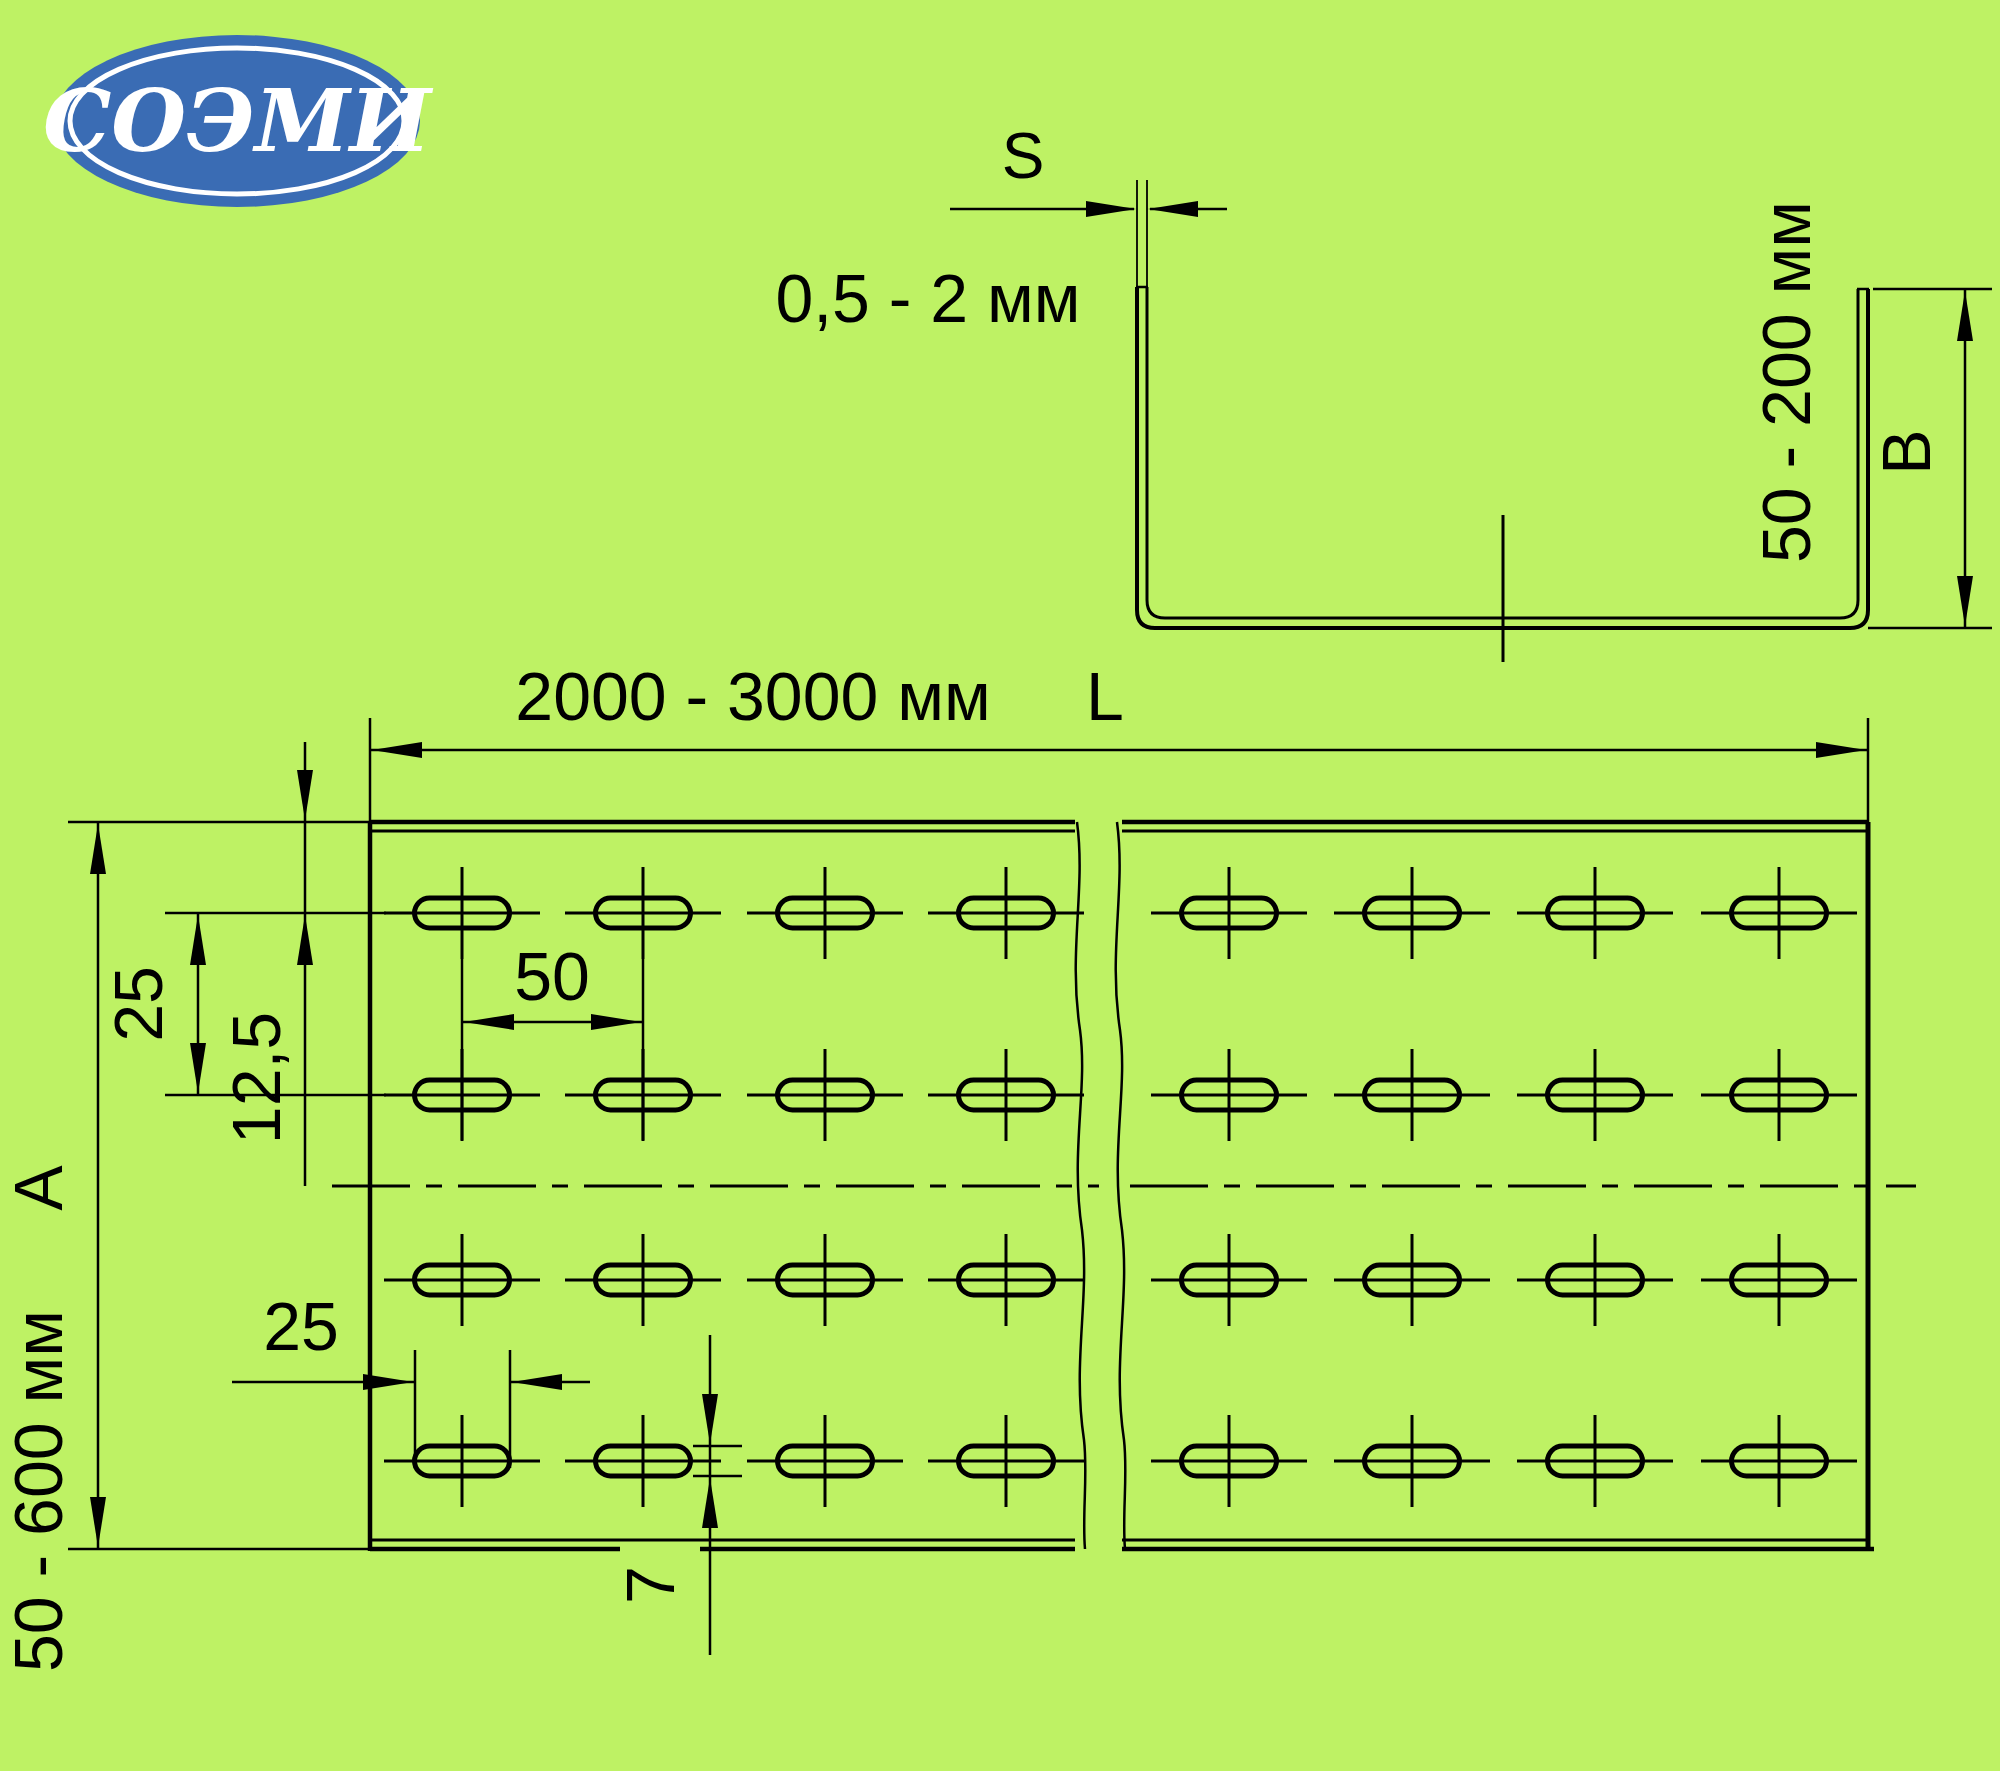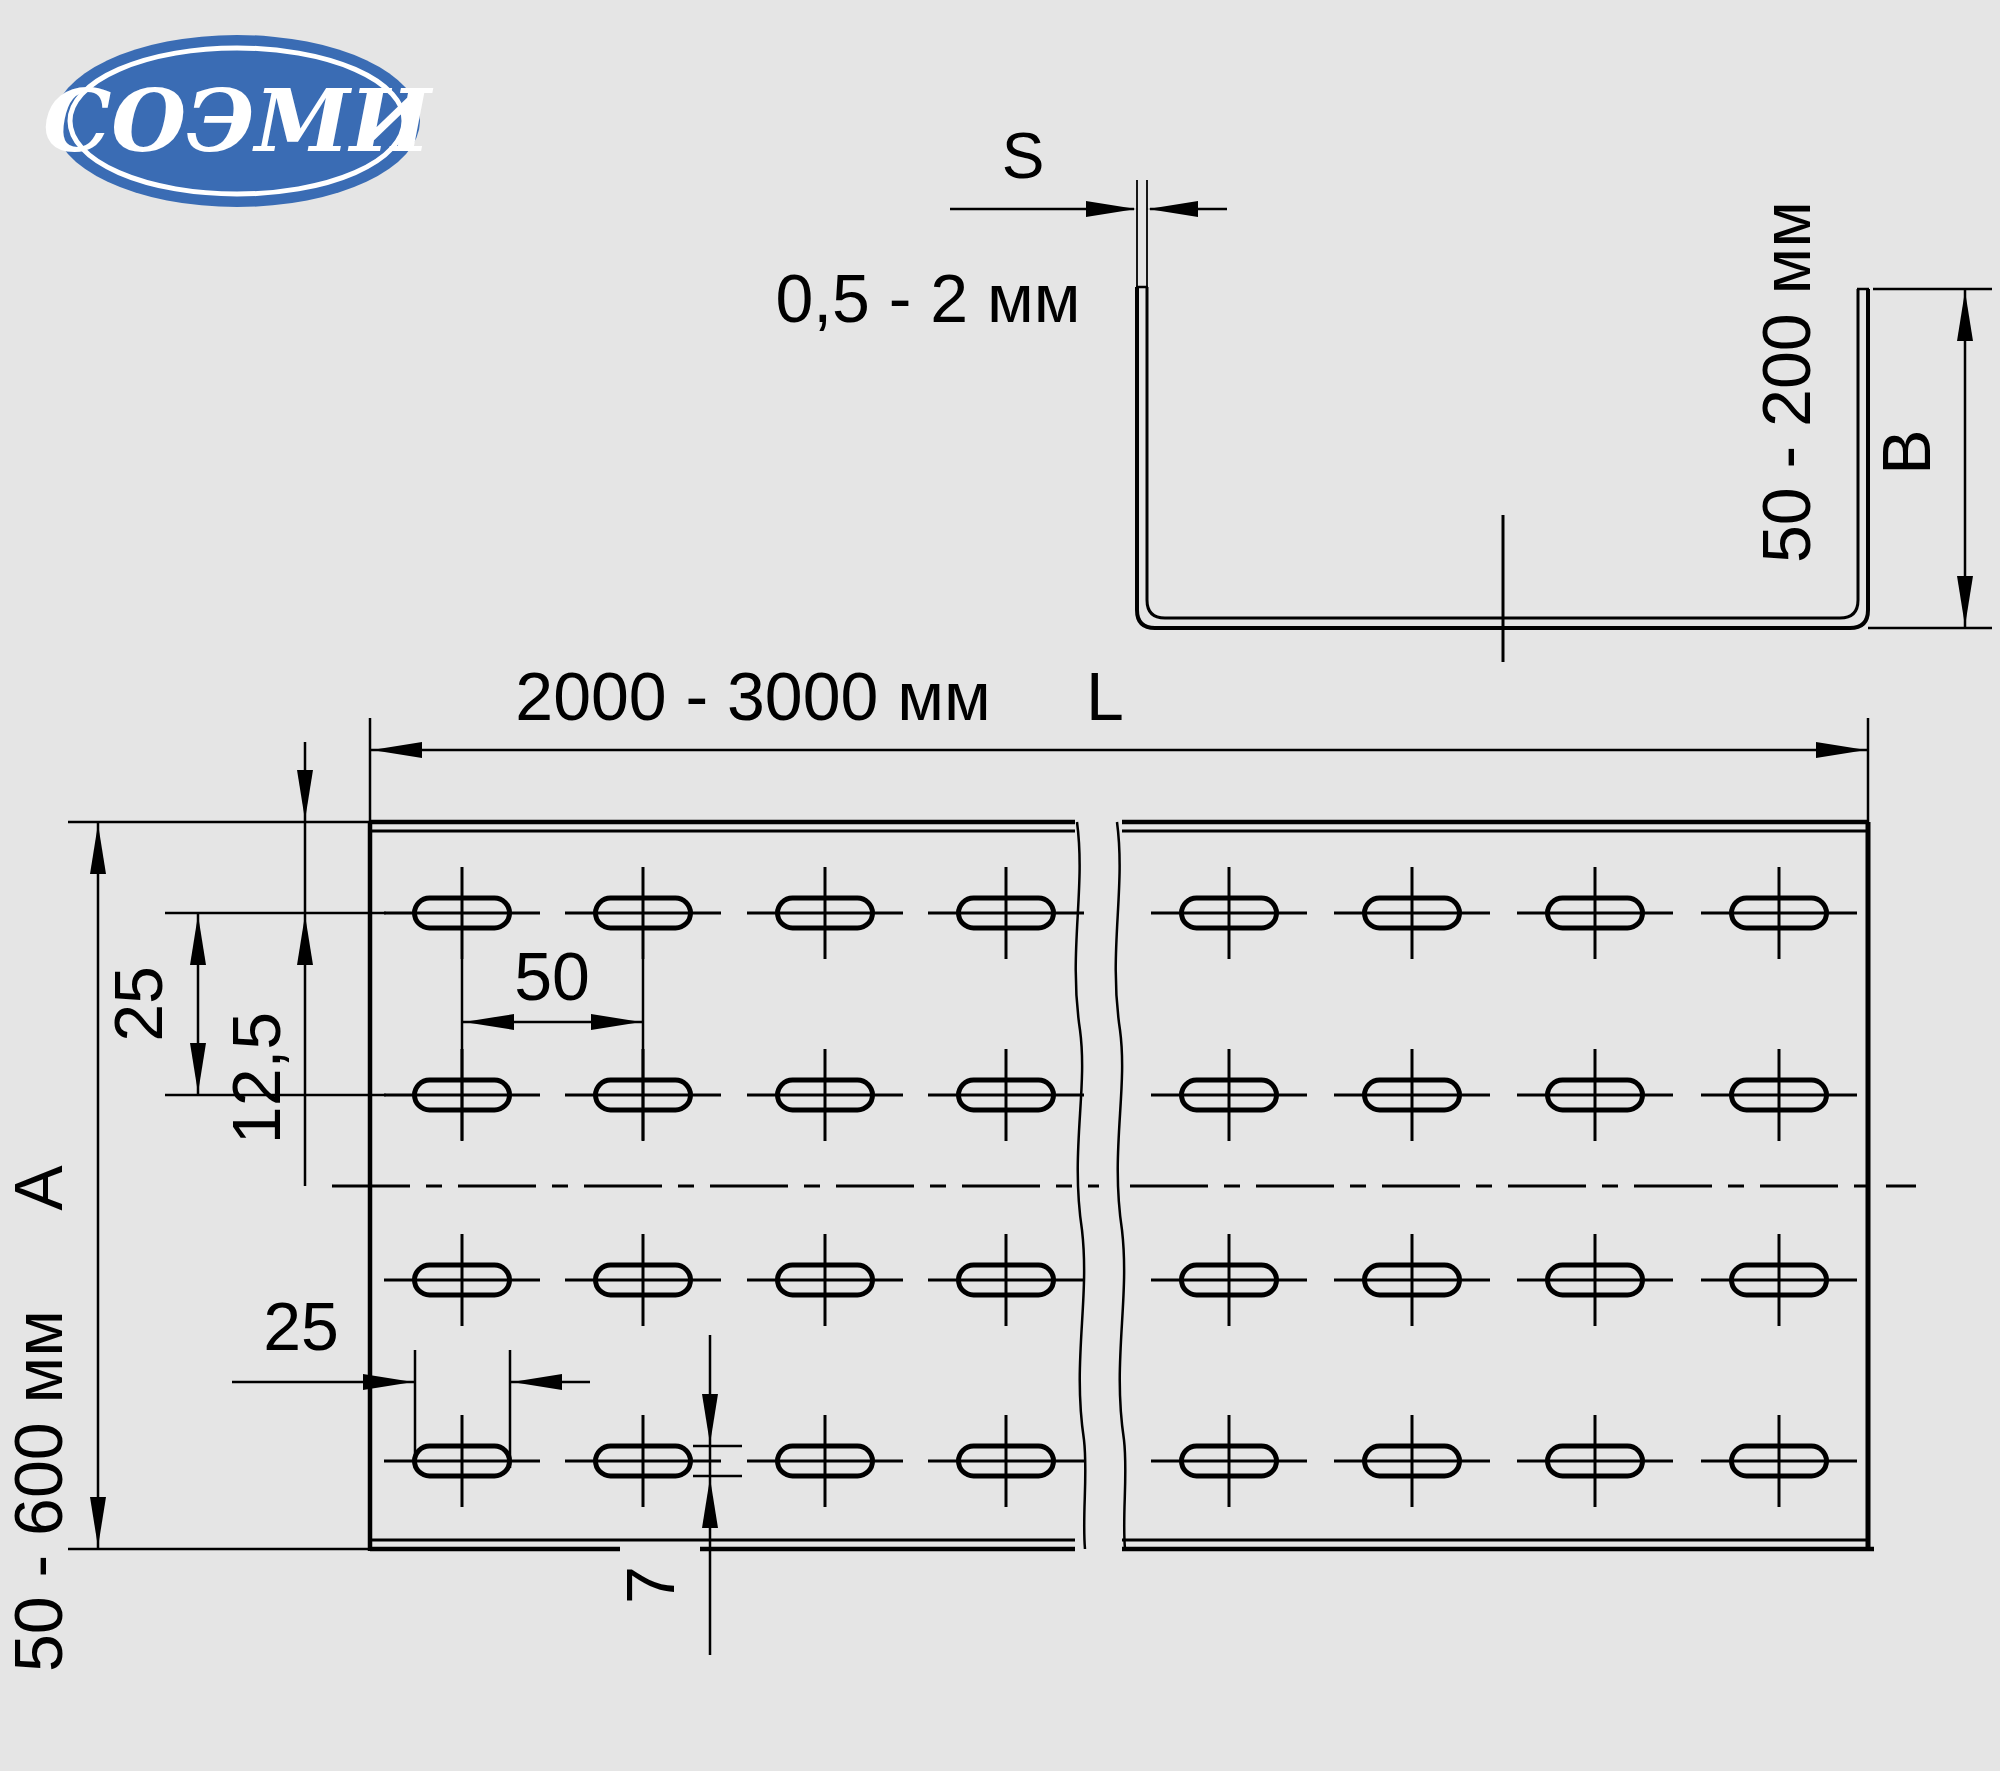--- a/index.html
+++ b/index.html
@@ -1,17 +1,17 @@
 <!DOCTYPE html>
 <html><head>
 <meta charset="utf-8">
 <style>
   html,body{margin:0;padding:0;background:#ffffff;}
   body{font-family:"Liberation Sans", sans-serif;}
-  .stage{position:relative;width:2000px;height:1771px;background:#e5e5e5;overflow:hidden;}
+  .stage{position:relative;width:2000px;height:1771px;background:#bef264;overflow:hidden;}
   svg{display:block;}
   text{fill:#000000;}
   .dim-text{font-family:"Liberation Sans", sans-serif;font-size:68px;}
   .logo-text{font-family:"DejaVu Serif", serif;font-style:italic;font-weight:bold;font-size:86px;}
 </style>
 </head>
 <body>
 
 <div class="stage">
 <svg width="2000" height="1771" viewBox="0 0 2000 1771">

